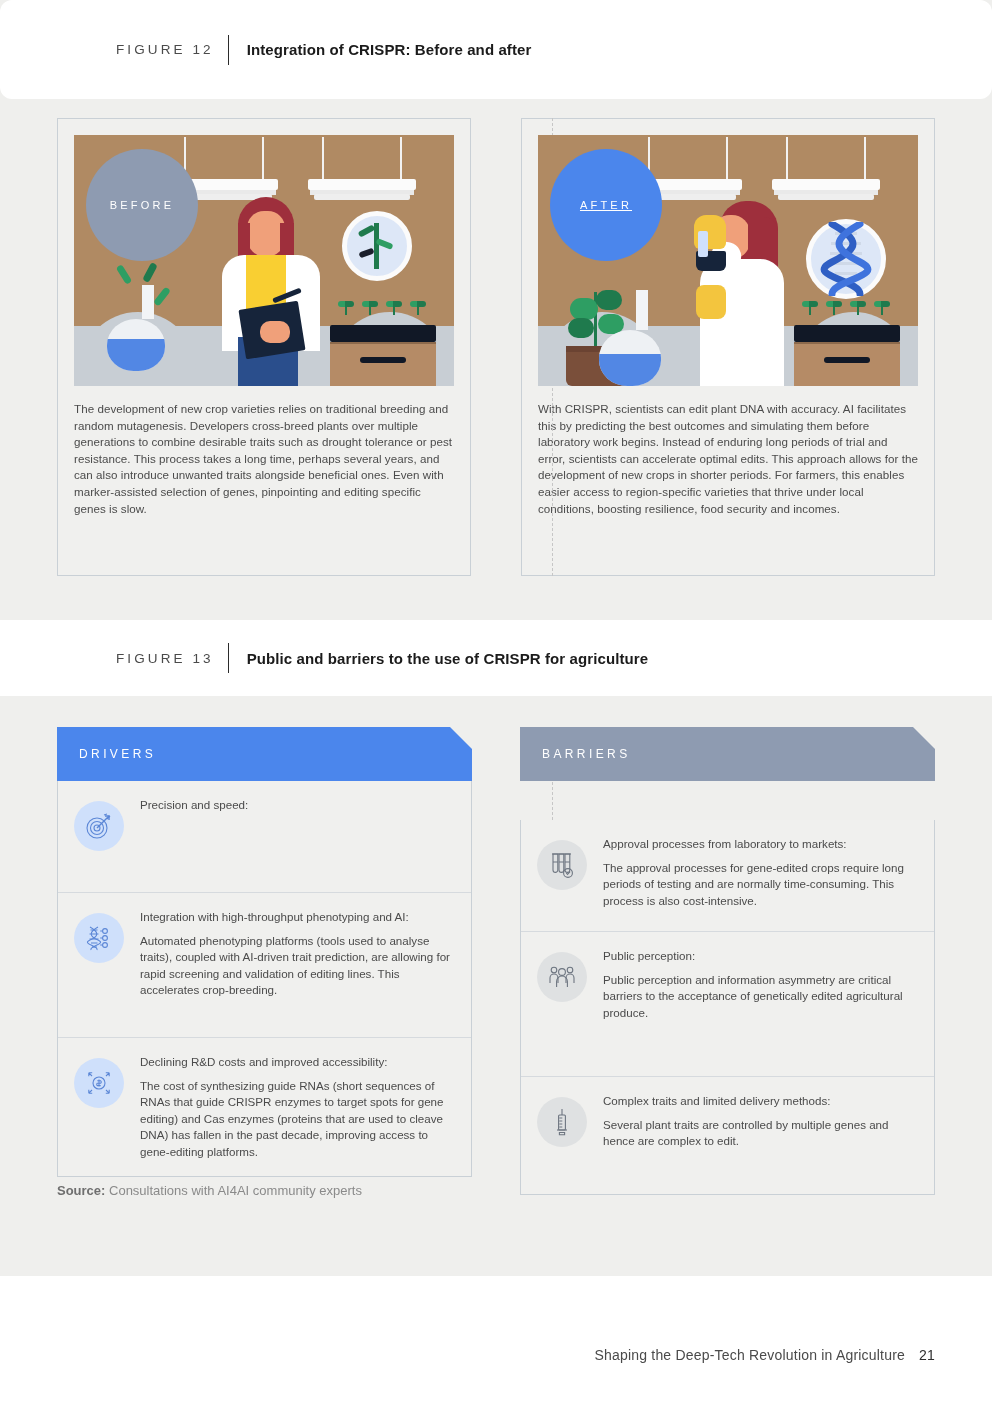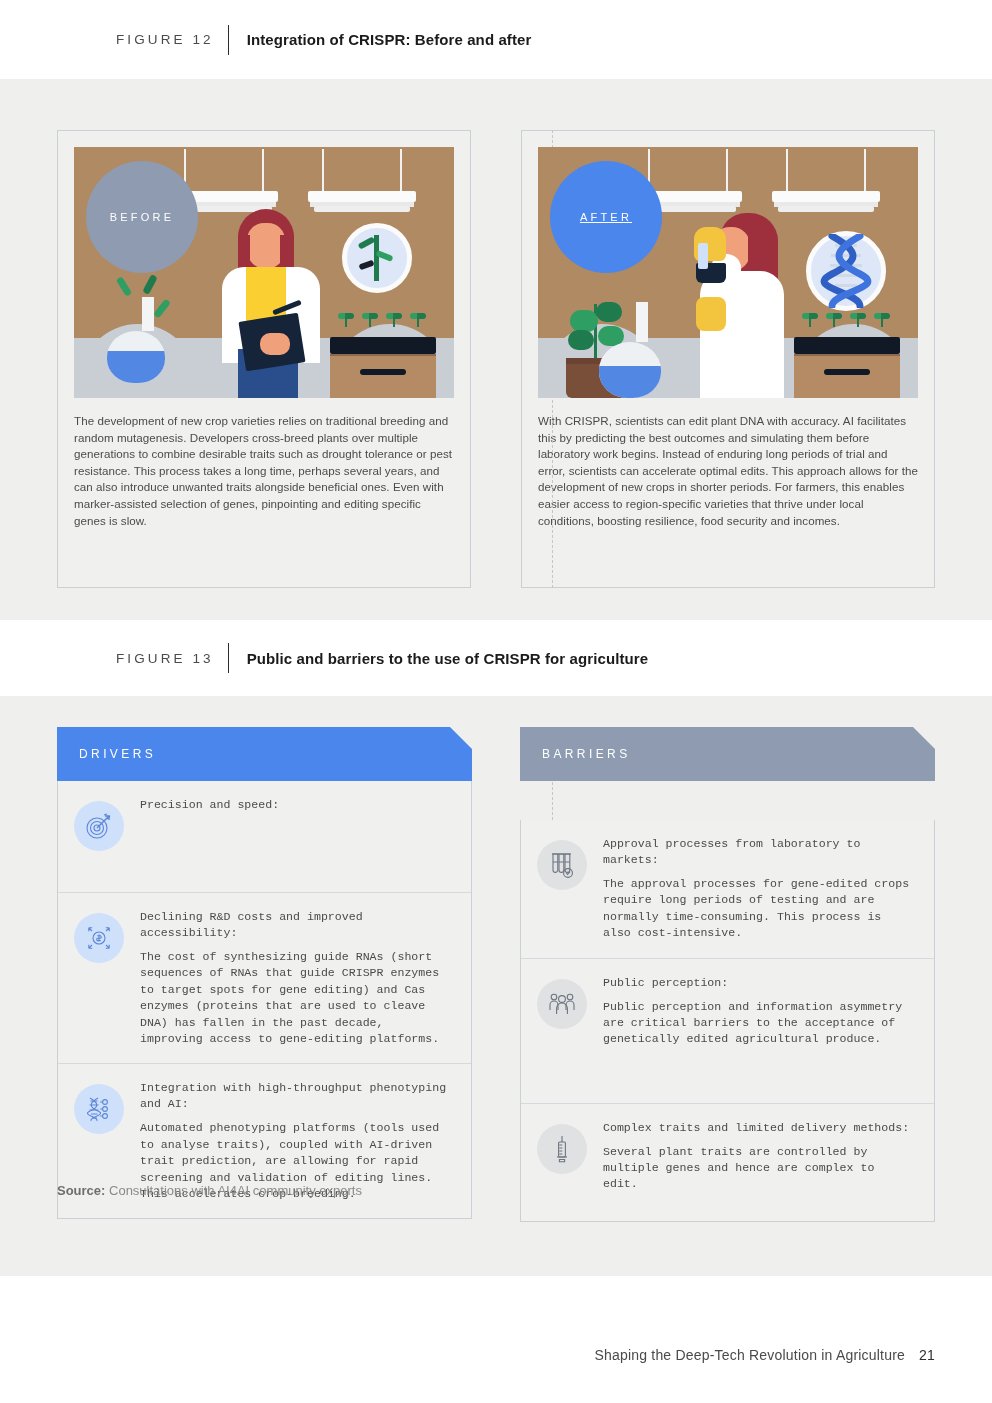--- a/index.html
+++ b/index.html
@@ -22,21 +22,21 @@
 
   
   .fig-band {
     position: absolute;
     left: 0;
     width: 992px;
     background: #ffffff;
     display: flex;
     align-items: center;
   }
-  #band-12 { top: 0; height: 79px; }
+  #band-12 { top: 0; height: 99px; border-radius: 12px; }
   #band-13 { top: 620px; height: 76px; }
 
   .fig-label {
     font-size: 13.5px;
     letter-spacing: 3.1px;
     color: #4a4a4a;
     font-weight: 400;
     margin-left: 116px;
     white-space: nowrap;
   }
@@ -50,21 +50,21 @@
   .fig-title {
     font-size: 15px;
     font-weight: bold;
     color: #1b1b1b;
     letter-spacing: 0.1px;
   }
 
   
   .ba-wrap {
     position: absolute;
-    top: 130px;
+    top: 118px;
     left: 57px;
     width: 878px;
     height: 458px;
     display: flex;
     justify-content: space-between;
   }
   .ba-card {
     width: 414px;
     height: 458px;
     background: #f0f0ee;
@@ -217,21 +217,21 @@
   .db-item:last-child { border-bottom: none; }
 
   .db-icon {
     width: 50px; height: 50px; border-radius: 50%;
     flex: none; margin-right: 16px; margin-top: 4px;
     display: flex; align-items: center; justify-content: center;
   }
   .icon-blue { background: #cfe0fb; }
   .icon-gray { background: #dfe1e2; }
 
-  .db-txt { flex: 1; font-family: Liberation Mono, monospace; }
+  .db-txt { flex: 1; }
   .db-head {
     font-size: 11.6px; line-height: 16px; color: #4b4b4b;
     margin-bottom: 8px;
   }
   .db-body-text {
     font-size: 11.6px; line-height: 16.4px; color: #4b4b4b;
   }
 
   
   #drivers-body .db-item:nth-child(1) { min-height: 112px; }
@@ -496,49 +496,49 @@
           </svg>
         </div>
         <div class="db-txt">
           <div class="db-head">Precision and speed:</div>
         </div>
       </div>
 
       <div class="db-item">
         <div class="db-icon icon-blue">
           <svg width="28" height="28" viewBox="0 0 28 28" fill="none" stroke="#5b86d6" stroke-width="1.1">
-            <circle cx="14" cy="14" r="6"></circle>
-            <path d="M14 10.5 v7 M12.3 11.8 h3.4 a1.6 1.6 0 0 1 0 2.4 h-3.4 a1.6 1.6 0 0 0 0 2.4 h3.4"></path>
-            <path d="M7 7 l-3.2 -3.2 M3.8 3.8 v3.4 M3.8 3.8 h3.4"></path>
-            <path d="M21 7 l3.2 -3.2 M24.2 3.8 v3.4 M24.2 3.8 h-3.4"></path>
-            <path d="M7 21 l-3.2 3.2 M3.8 24.2 v-3.4 M3.8 24.2 h3.4"></path>
-            <path d="M21 21 l3.2 3.2 M24.2 24.2 v-3.4 M24.2 24.2 h-3.4"></path>
-          </svg>
-        </div>
-        <div class="db-txt">
-          <div class="db-head">Declining R&amp;D costs and improved accessibility:</div>
-          <div class="db-body-text">The cost of synthesizing guide RNAs (short sequences of RNAs that guide CRISPR enzymes to target spots for gene editing) and Cas enzymes (proteins that are used to cleave DNA) has fallen in the past decade, improving access to gene-editing platforms.</div>
-        </div>
-      </div>
-
-      <div class="db-item">
-        <div class="db-icon icon-blue">
-          <svg width="28" height="28" viewBox="0 0 28 28" fill="none" stroke="#5b86d6" stroke-width="1.1">
             <path d="M5 3 C 14 8, 14 12, 5 16 C -4 20, 14 22, 12 26"></path>
             <path d="M13 3 C 4 8, 4 12, 13 16 C 22 20, 4 22, 6 26"></path>
             <path d="M5.5 6 h7 M4.5 10 h9 M4.5 15 h9 M6 19 h6.5 M7 23 h5"></path>
             <circle cx="20" cy="7" r="2.4"></circle>
               <circle cx="20" cy="14" r="2.4"></circle>
               <circle cx="20" cy="21" r="2.4"></circle>
             <path d="M17.6 7 h-2.4 M17.6 14 h-2.4 M17.6 21 h-2.4"></path>
           </svg>
         </div>
         <div class="db-txt">
           <div class="db-head">Integration with high-throughput phenotyping and AI:</div>
           <div class="db-body-text">Automated phenotyping platforms (tools used to analyse traits), coupled with AI-driven trait prediction, are allowing for rapid screening and validation of editing lines. This accelerates crop-breeding.</div>
+        </div>
+      </div>
+
+      <div class="db-item">
+        <div class="db-icon icon-blue">
+          <svg width="28" height="28" viewBox="0 0 28 28" fill="none" stroke="#5b86d6" stroke-width="1.1">
+            <circle cx="14" cy="14" r="6"></circle>
+            <path d="M14 10.5 v7 M12.3 11.8 h3.4 a1.6 1.6 0 0 1 0 2.4 h-3.4 a1.6 1.6 0 0 0 0 2.4 h3.4"></path>
+            <path d="M7 7 l-3.2 -3.2 M3.8 3.8 v3.4 M3.8 3.8 h3.4"></path>
+            <path d="M21 7 l3.2 -3.2 M24.2 3.8 v3.4 M24.2 3.8 h-3.4"></path>
+            <path d="M7 21 l-3.2 3.2 M3.8 24.2 v-3.4 M3.8 24.2 h3.4"></path>
+            <path d="M21 21 l3.2 3.2 M24.2 24.2 v-3.4 M24.2 24.2 h-3.4"></path>
+          </svg>
+        </div>
+        <div class="db-txt">
+          <div class="db-head">Declining R&amp;D costs and improved accessibility:</div>
+          <div class="db-body-text">The cost of synthesizing guide RNAs (short sequences of RNAs that guide CRISPR enzymes to target spots for gene editing) and Cas enzymes (proteins that are used to cleave DNA) has fallen in the past decade, improving access to gene-editing platforms.</div>
         </div>
       </div>
 
     </div>
   </div>
 
   <div class="db-col">
     <div class="db-banner banner-barriers">
       <span>BARRIERS</span>
     </div>

